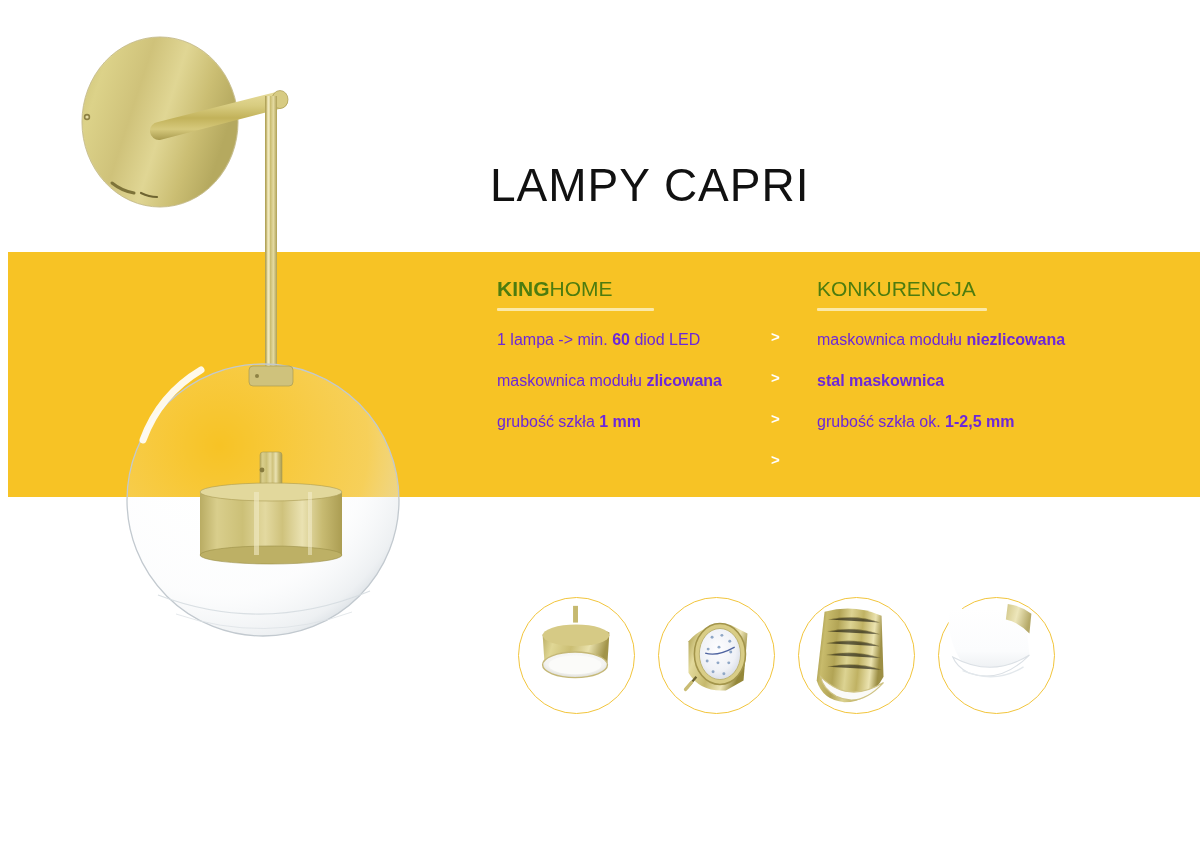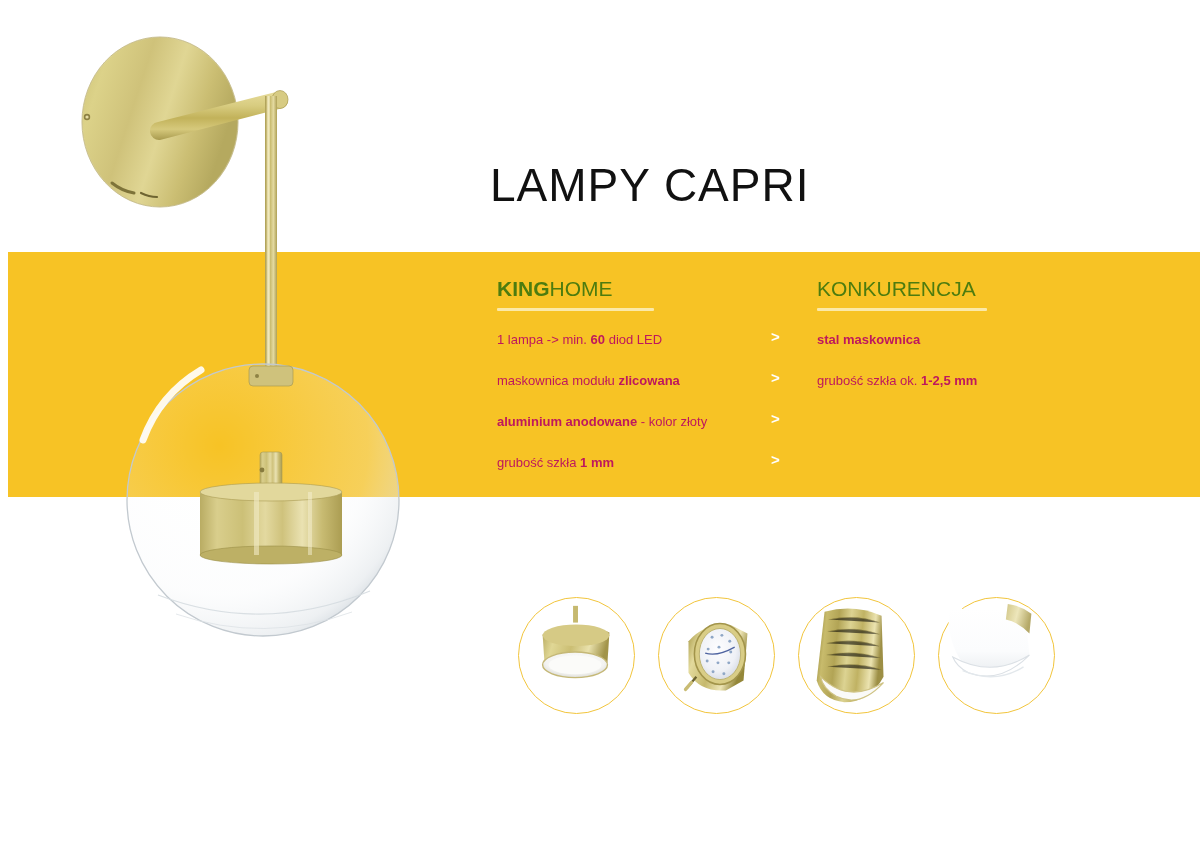--- a/index.html
+++ b/index.html
@@ -36,21 +36,21 @@
   }
   .col-head b{font-weight:700;}
   .head-rule{
     height:3px;background:#FBE9A8;margin-top:6px;border-radius:1px;
   }
   .rule-left{width:157px;}
   .rule-right{width:170px;}
 
   .rows{margin-top:20px;}
   .row{
-    font-size:13px;color:#be185d;line-height:17px;
+    font-size:16px;color:#6d28d9;line-height:17px;
     height:41px;white-space:nowrap;
   }
   .row b{font-weight:700;}
 
   
   .chev{
     position:absolute;left:763px;
     font-size:15px;font-weight:700;color:#FFFFFF;
     line-height:17px;
   }
@@ -164,34 +164,34 @@
   </div>
 
   <div class="title">LAMPY CAPRI</div>
 
   <div class="col col-left">
     <div class="col-head"><b>KING</b><span>HOME</span></div>
     <div class="head-rule rule-left"></div>
     <div class="rows">
       <div class="row"><span>1 lampa -&gt; min. </span><b>60</b><span> diod LED</span></div>
       <div class="row"><span>maskownica modułu </span><b>zlicowana</b><span></span></div>
-      <div class="row"><span></span><b>aluminium anodowane</b><span> - kolor złoty</span></div>
       <div class="row"><span>grubość szkła </span><b>1 mm</b><span></span></div>
     </div>
   </div>
 
   <div class="chev" style="top:328px">&gt;</div>
   <div class="chev" style="top:369px">&gt;</div>
   <div class="chev" style="top:410px">&gt;</div>
   <div class="chev" style="top:451px">&gt;</div>
 
   <div class="col col-right">
     <div class="col-head"><b></b><span>KONKURENCJA</span></div>
     <div class="head-rule rule-right"></div>
     <div class="rows">
+      <div class="row"><span>maskownica modułu </span><b>niezlicowana</b><span></span></div>
       <div class="row"><span></span><b>stal maskownica</b><span></span></div>
       <div class="row"><span>grubość szkła ok. </span><b>1-2,5 mm</b><span></span></div>
     </div>
   </div>
 
   <div class="thumbs">
 
     <div class="thumb" style="left:510px">
       <svg class="art" viewBox="0 0 117 117" xmlns="http://www.w3.org/2000/svg">
         <defs>

